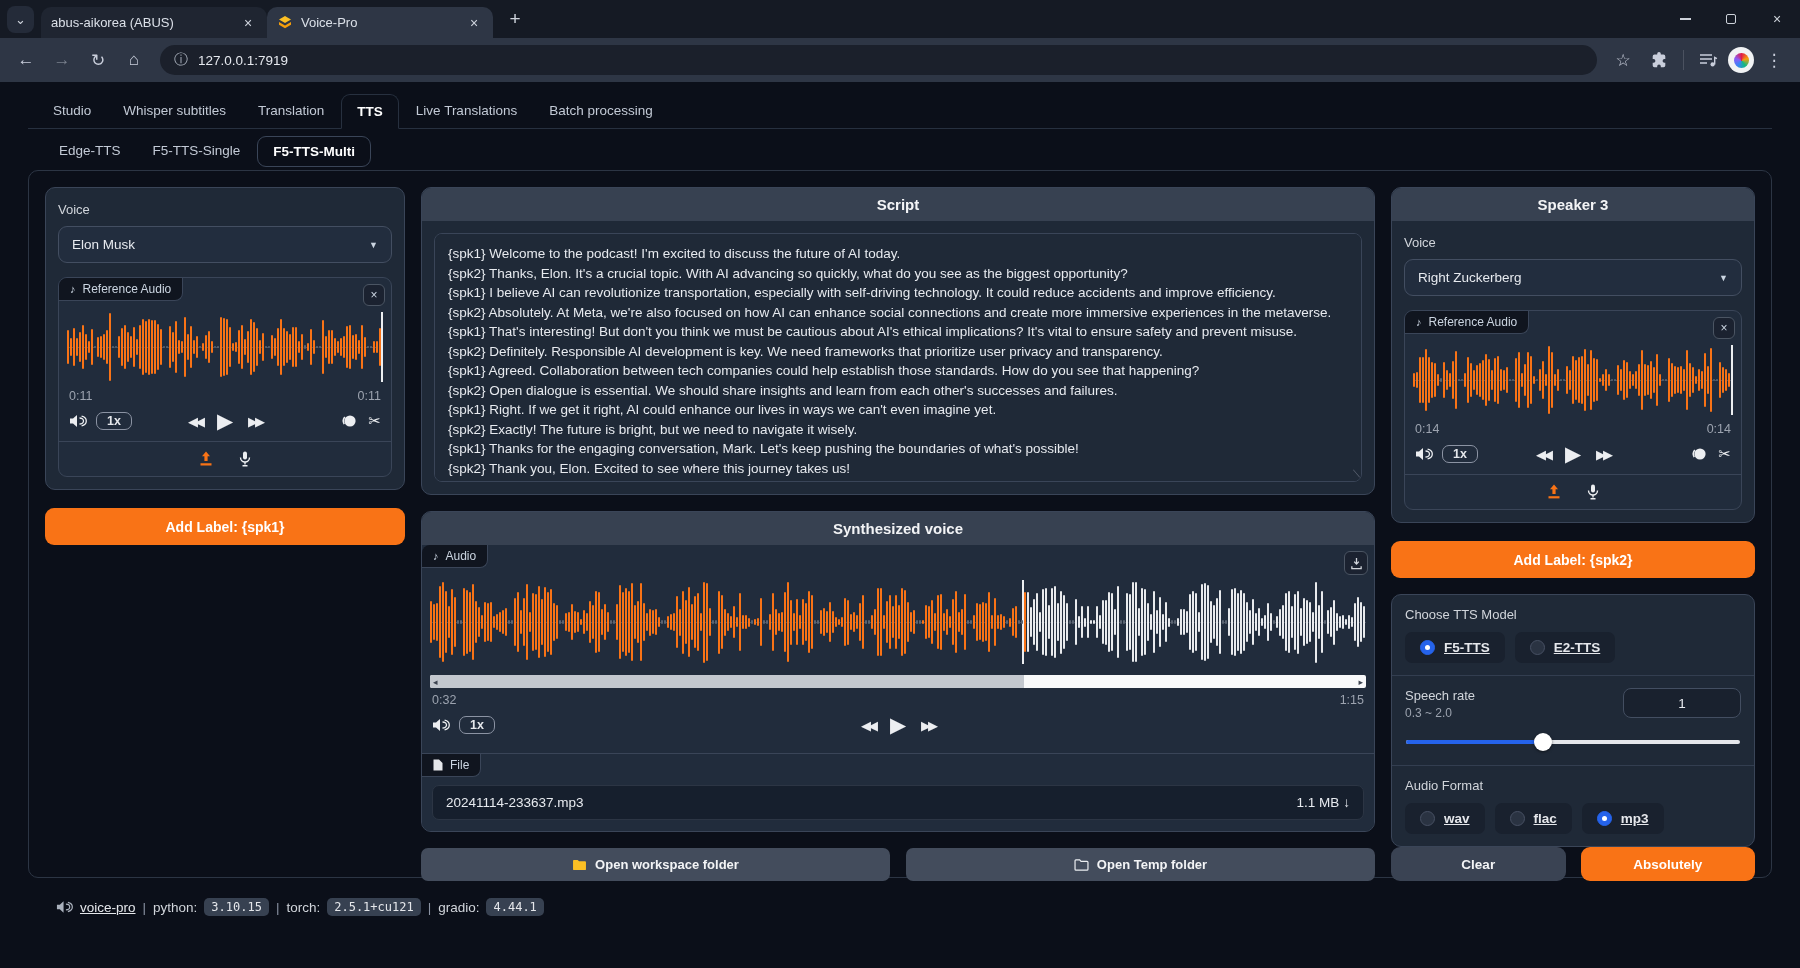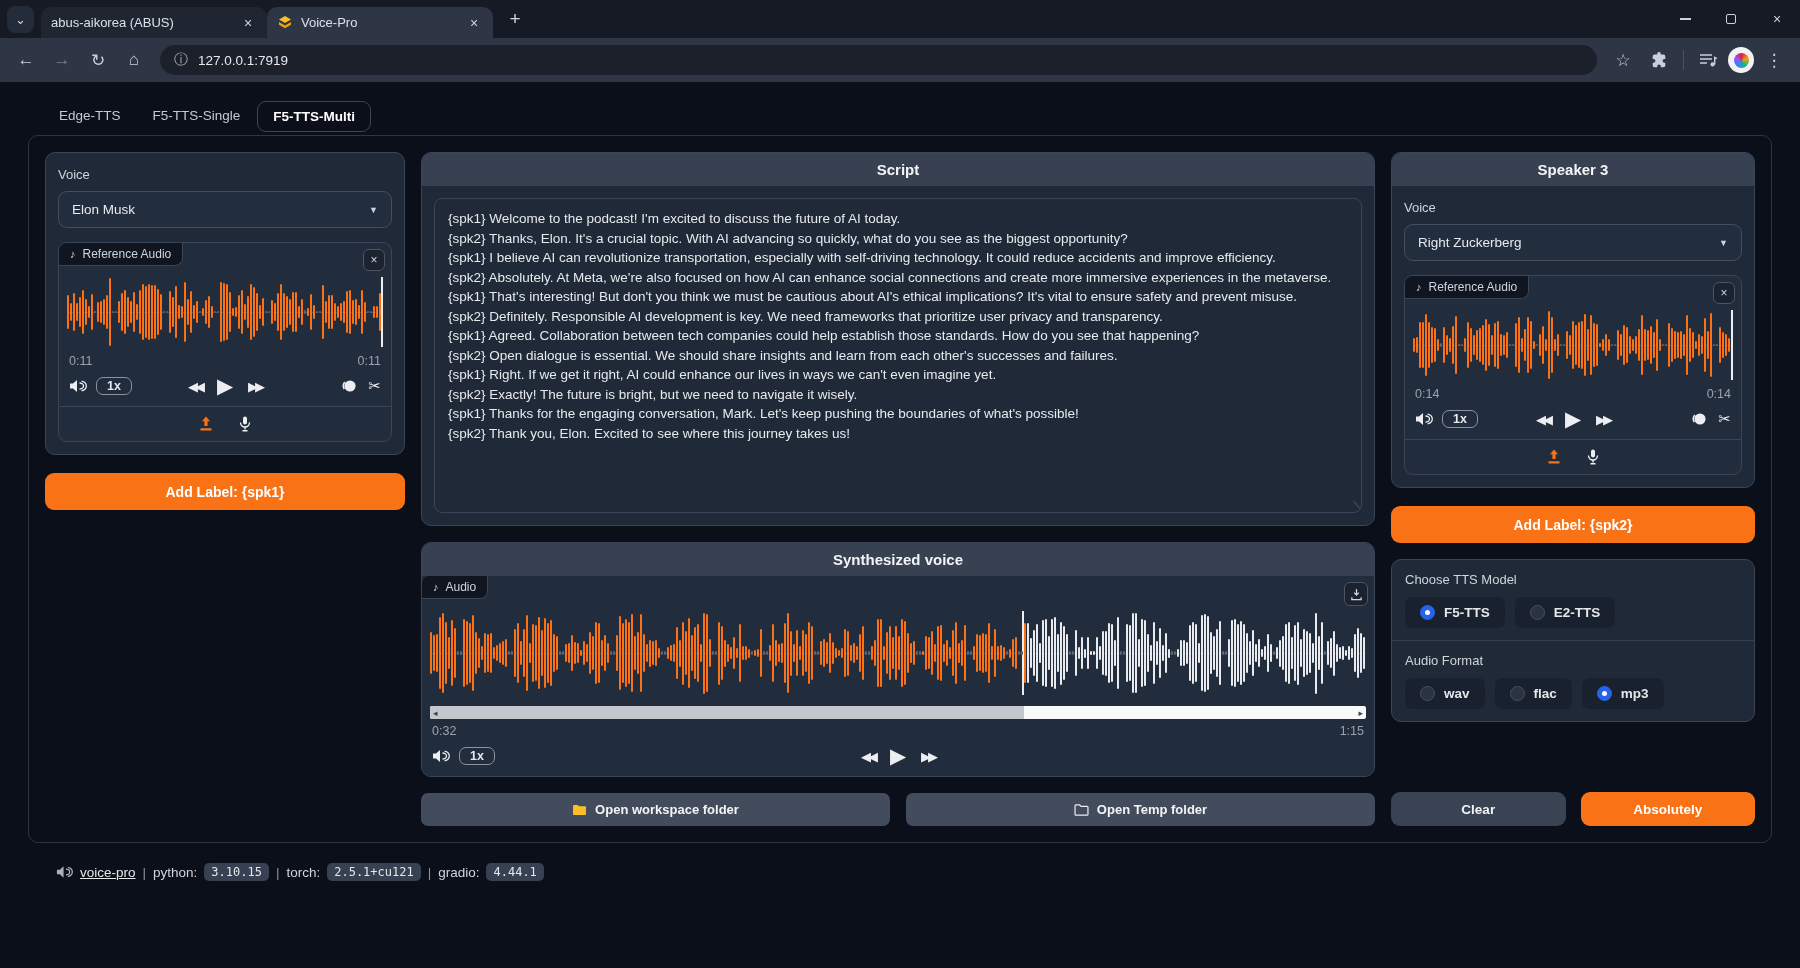--- a/index.html
+++ b/index.html
@@ -119,21 +119,21 @@
   .folder-btn-row { display:flex; gap:16px; margin-top:16px; flex:none; }
   .folder-btn { flex:1; height:33px; background:#434c5c; border-radius:7px; color:#f3f4f6;
     font-weight:700; font-size:13px; display:flex; align-items:center; justify-content:center; gap:8px; }
 
   .options-box { margin-top:16px; border:1px solid #3a4558; border-radius:10px; background:#1f2937; }
   .opt-section { padding:12px 13px; }
   .opt-section + .opt-section { border-top:1px solid #333e50; }
   .opt-label { font-size:13px; color:#d1d5db; }
   .chip-row { display:flex; gap:10px; margin-top:10px; }
   .radio-chip { background:#19212e; border-radius:7px; padding:8px 15px; display:flex; gap:9px;
-    align-items:center; font-size:13.5px; color:#e5e7eb; font-weight:600; }
+    align-items:center; font-size:13.5px; color:#e5e7eb; font-weight:600;text-decoration:underline; }
   .radio { width:15px; height:15px; border-radius:50%; background:#2a3342; border:1px solid #475063; position:relative; }
   .radio.on { background:#2563eb; border-color:#2563eb; }
   .radio.on::after { content:""; position:absolute; left:50%; top:50%; width:5px; height:5px;
     margin:-2.5px 0 0 -2.5px; border-radius:50%; background:#fff; }
   .rate-head { display:flex; justify-content:space-between; align-items:flex-start; }
   .rate-input { width:118px; height:30px; border:1px solid #434e61; border-radius:8px; background:#19212e;
     display:flex; align-items:center; justify-content:center; color:#e7eaef; font-size:13.5px; }
   .rate-range { font-size:12px; color:#9ca3af; margin-top:3px; }
   .slider { position:relative; height:18px; margin:13px 1px 2px; }
   .slider-track { position:absolute; top:7px; left:0; right:0; height:4px; border-radius:2px; background:#e5e7eb; }
@@ -227,20 +227,28 @@
   <div class="avatar">
       <span class="avatar-core"></span>
     </div>
   <div class="nav-icon">
       <span>⋮</span>
     </div>
 </div>
 
 <div class="app">
 
+  <div class="main-tabs">
+    <div class="mtab">Studio</div>
+    <div class="mtab">Whisper subtitles</div>
+    <div class="mtab">Translation</div>
+    <div class="mtab active">TTS</div>
+    <div class="mtab">Live Translations</div>
+    <div class="mtab">Batch processing</div>
+  </div>
 
   <div class="sub-tabs">
     <div class="stab">Edge-TTS</div>
     <div class="stab">F5-TTS-Single</div>
     <div class="stab active">F5-TTS-Multi</div>
   </div>
 
   <div class="container">
 
     <div class="col">
@@ -783,20 +791,35 @@
                   </svg>
               </span>
               <span class="speed-chip">1x</span>
             </div>
             <div class="ctrl-center">
               <span class="tri">◀◀</span>
               <span class="tri play">▶</span>
               <span class="tri">▶▶</span>
             </div>
           </div>
+          <div class="file-section">
+            <div class="file-chip">
+              <svg width="10" height="12" viewBox="0 0 10 12">
+                  <path d="M0.5 0.5h5.5L9.5 4v7.5h-9z" fill="#e5e7eb"></path>
+                </svg>
+              <span>File</span>
+            </div>
+            <div class="file-row">
+              <span>20241114-233637.mp3</span>
+              <span class="file-size">
+                <span>1.1 MB</span>
+                <span>↓</span>
+              </span>
+            </div>
+          </div>
         </div>
       </div>
 
       <div class="folder-btn-row">
         <div class="folder-btn">
           <svg width="15" height="12" viewBox="0 0 16 13">
               <path d="M1 2a1 1 0 0 1 1-1h4l1.5 1.5H14a1 1 0 0 1 1 1V11a1 1 0 0 1-1 1H2a1 1 0 0 1-1-1z" fill="#fbbf24"></path>
             </svg>
           <span>Open workspace folder</span>
         </div>
@@ -992,20 +1015,34 @@
               <span class="radio on"></span>
               <span>F5-TTS</span>
             </div>
             <div class="radio-chip">
               <span class="radio"></span>
               <span>E2-TTS</span>
             </div>
           </div>
         </div>
         <div class="opt-section">
+          <div class="rate-head">
+            <div>
+              <div class="opt-label">Speech rate</div>
+              <div class="rate-range">0.3 ~ 2.0</div>
+            </div>
+            <div class="rate-input">1</div>
+          </div>
+          <div class="slider">
+            <span class="slider-track"></span>
+            <span class="slider-fill" style="width: 41%;"></span>
+            <span class="slider-thumb" style="left: calc(41% - 9px);"></span>
+          </div>
+        </div>
+        <div class="opt-section">
           <div class="opt-label">Audio Format</div>
           <div class="chip-row">
             <div class="radio-chip">
               <span class="radio"></span>
               <span>wav</span>
             </div>
             <div class="radio-chip">
               <span class="radio"></span>
               <span>flac</span>
             </div>

